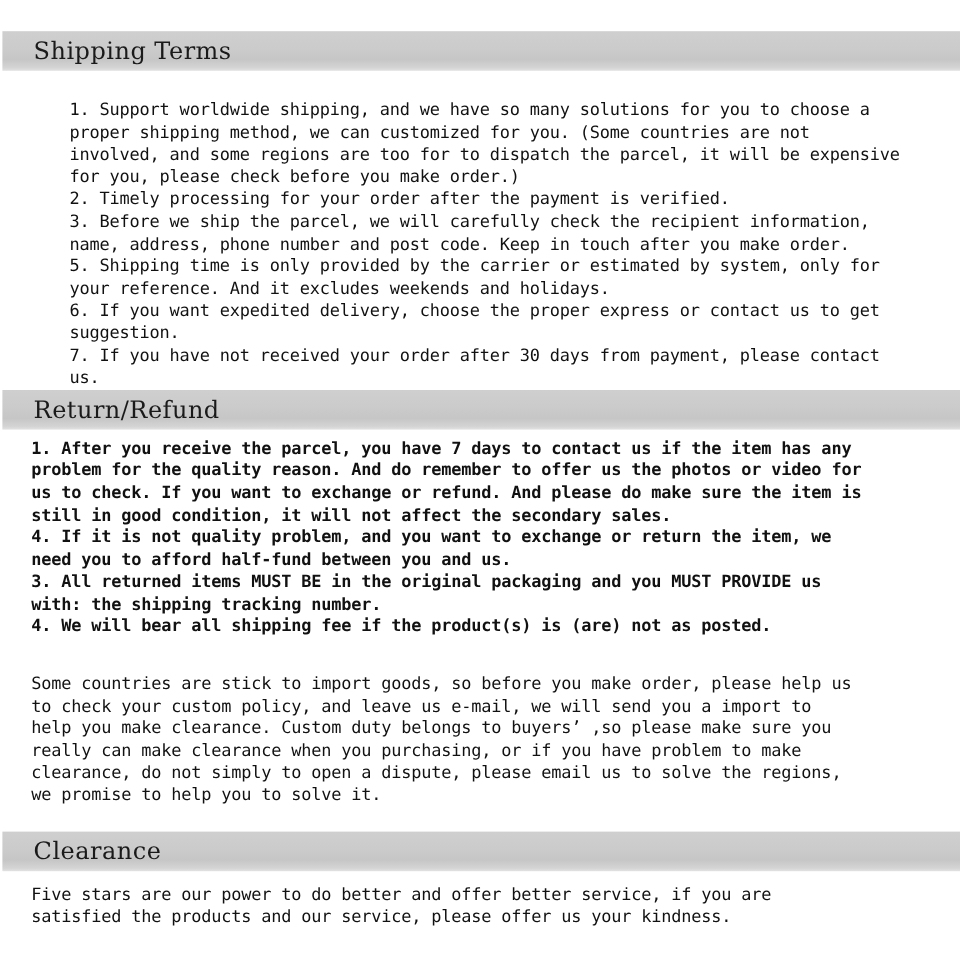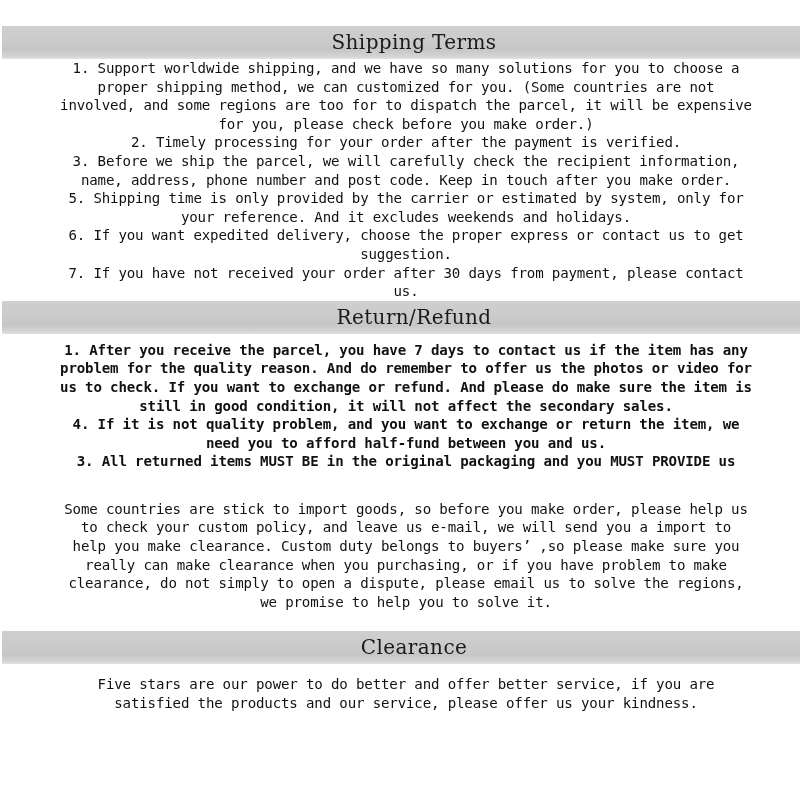--- a/index.html
+++ b/index.html
@@ -18,21 +18,20 @@
     position: relative;
     width: 800px;
     height: 800px;
     background: #ffffff;
     box-sizing: border-box;
   }
 
   .section {
     width: 800px;
     box-sizing: border-box;
-    text-align: center;
   }
 
   .section-header {
     margin-left: 2px;
     width: 798px;
     box-sizing: border-box;
     background: linear-gradient(to bottom,
                 #cfcfcf 0%,
                 #cbcbcb 45%,
                 #c6c6c6 72%,
@@ -61,21 +60,21 @@
     line-height: 18.6px;
     color: #141414;
     color: #111;
     white-space: pre;
     letter-spacing: -0.15px;
     -webkit-font-smoothing: none;
   }
 
   
   #sec-shipping { margin-top: 26px; }
-  #sec-shipping .section-body { padding-top: 0; }
+  #sec-shipping .section-body { padding-top: 24px; margin-left: 32px; }
 
   #sec-return { }
   #sec-return .section-body { padding-top: 7px; font-weight: bold; }
 
   #sec-tax { margin-top: 19px; }
   #sec-tax .section-body { padding-top: 10px; }
 
   #sec-feedback { margin-top: 20px; }
   #sec-feedback .section-body { padding-top: 11px; }
 </style>
@@ -110,20 +109,22 @@
       <div class="section-title">Return/Refund</div>
     </div>
     <div class="section-body">
       <div class="body-line">1. After you receive the parcel, you have 7 days to contact us if the item has any</div>
       <div class="body-line">problem for the quality reason. And do remember to offer us the photos or video for</div>
       <div class="body-line">us to check. If you want to exchange or refund. And please do make sure the item is</div>
       <div class="body-line">still in good condition, it will not affect the secondary sales.</div>
       <div class="body-line">4. If it is not quality problem, and you want to exchange or return the item, we</div>
       <div class="body-line">need you to afford half-fund between you and us.</div>
       <div class="body-line">3. All returned items MUST BE in the original packaging and you MUST PROVIDE us</div>
+      <div class="body-line">with: the shipping tracking number.</div>
+      <div class="body-line">4. We will bear all shipping fee if the product(s) is (are) not as posted.</div>
     </div>
   </div>
 
   <div class="section" id="sec-tax">
     <div class="section-body">
       <div class="body-line">Some countries are stick to import goods, so before you make order, please help us</div>
       <div class="body-line">to check your custom policy, and leave us e-mail, we will send you a import to</div>
       <div class="body-line">help you make clearance. Custom duty belongs to buyers’ ,so please make sure you</div>
       <div class="body-line">really can make clearance when you purchasing, or if you have problem to make</div>
       <div class="body-line">clearance, do not simply to open a dispute, please email us to solve the regions,</div>

